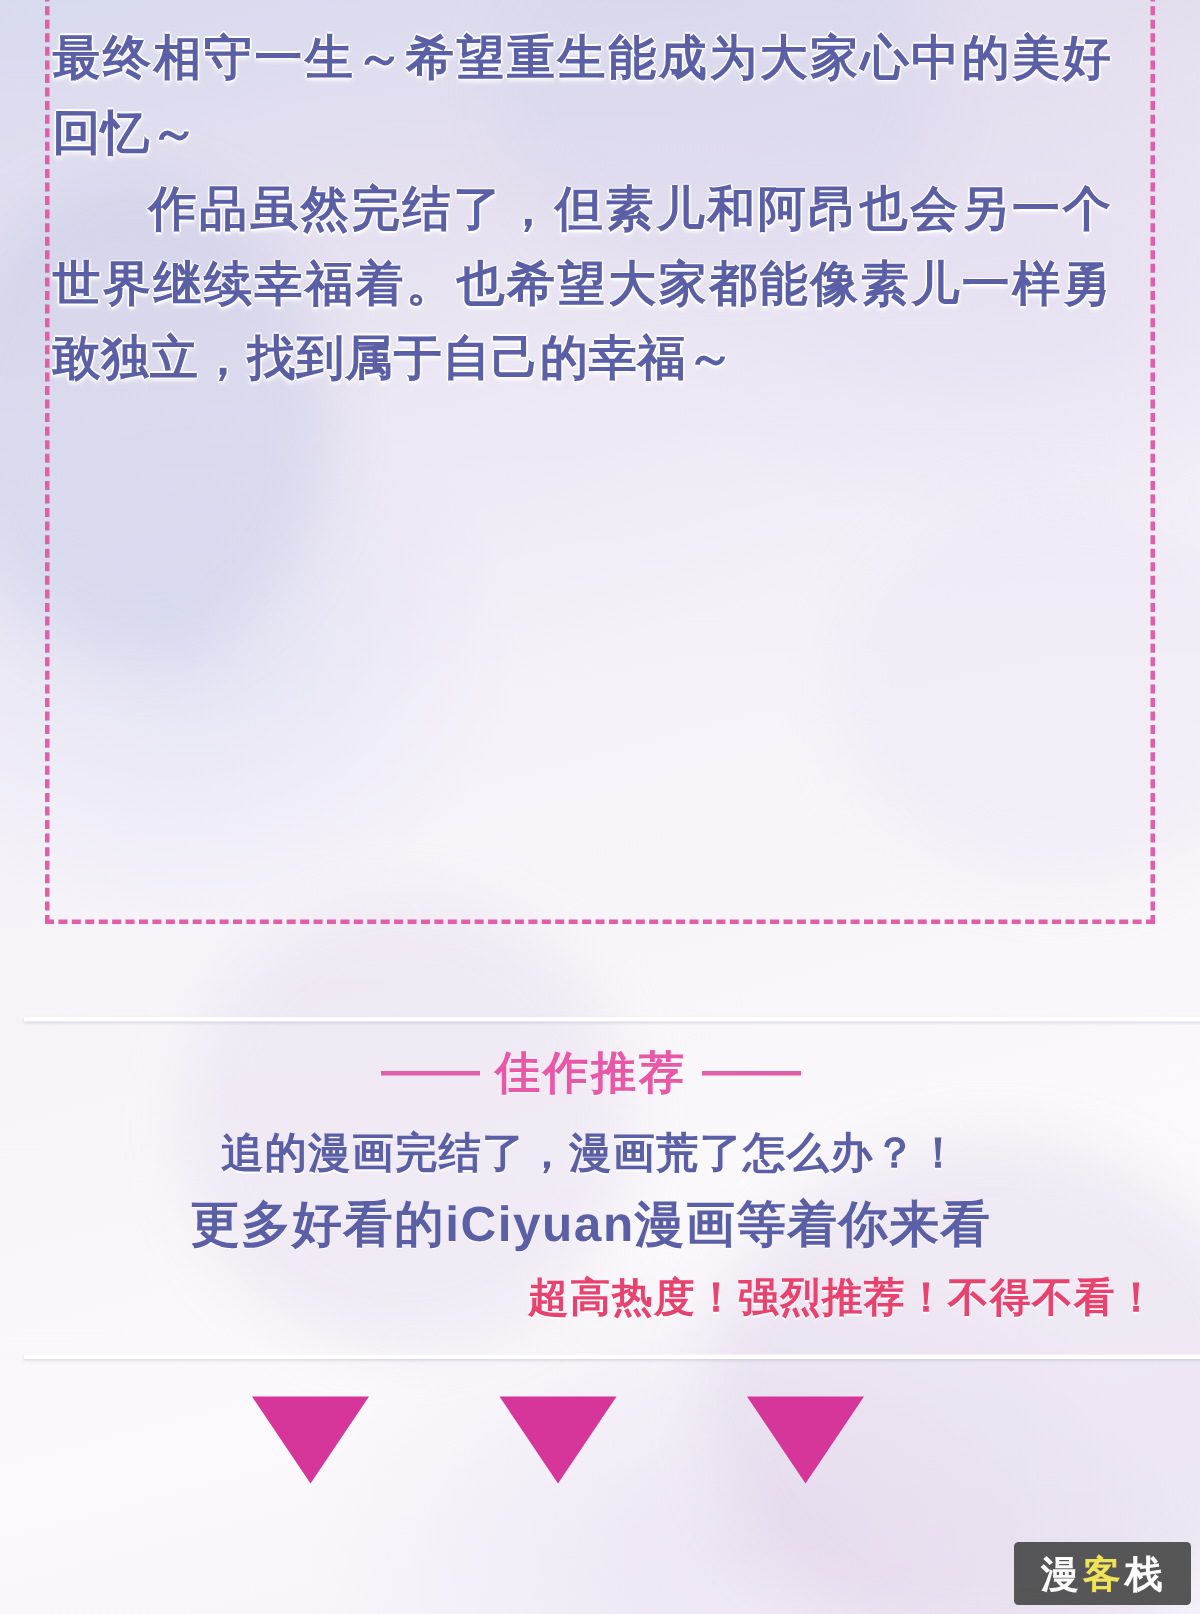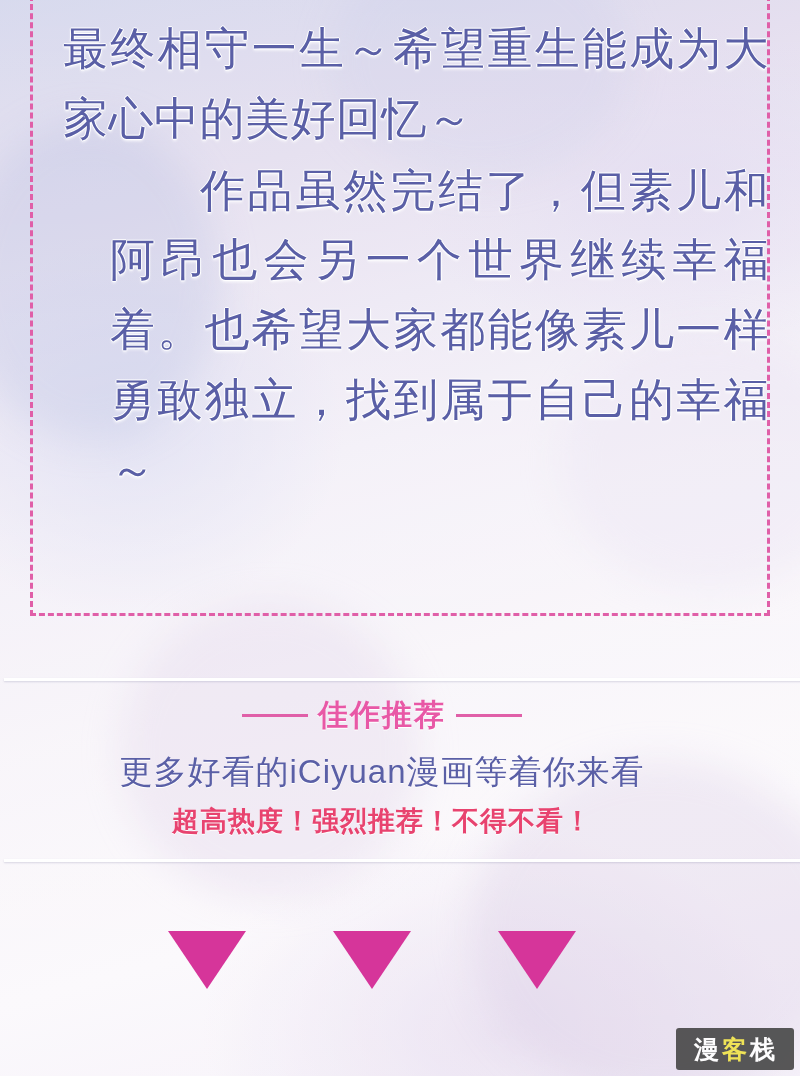--- a/index.html
+++ b/index.html
@@ -49,48 +49,47 @@
     left: 30px;
     top: -14px;
     width: 740px;
     height: 630px;
     border: 3px dashed #e05fa8;
     box-sizing: border-box;
   }
 
   .letter {
     position: absolute;
-    left: 63px;
+    left: 35px;
     top: 14px;
     width: 706px;
-    font-size: 45px;
+    font-size: 32px;
     line-height: 1.55;
-    font-weight: normal;
+    font-weight: bold;
     color: #5a5fa6;
     letter-spacing: 0.5px;
     text-shadow:
       0 1px 0 #ffffff,
       1px 0 0 #ffffff,
       -1px 0 0 #ffffff,
       0 -1px 0 #ffffff,
       0 2px 3px rgba(255,255,255,0.9);
   }
   .letter p {
     margin: 0 0 2px 0;
     text-align: justify;
   }
   .letter p.indent {
     text-indent: 2em;
-    margin-left: 47px;
   }
 
   
   .rec-section {
     position: absolute;
-    left: 4px;
+    left: 16px;
     top: 678px;
     width: 756px;
   }
   .rule {
     width: 800px;
     height: 3px;
     background: #ffffff;
     box-shadow: 0 1px 2px rgba(120,120,160,0.25);
   }
   .rec-inner {
@@ -119,33 +118,34 @@
   .rec-line1 {
     font-size: 28px;
     font-weight: bold;
     color: #5a5fa6;
     letter-spacing: 1px;
     margin-bottom: 6px;
     text-shadow: 0 1px 0 #fff;
   }
   .rec-line2 {
     font-size: 33px;
-    font-weight: normal;
+    font-weight: bold;
     color: #5a5fa6;
     letter-spacing: 1px;
     margin-bottom: 8px;
     text-shadow: 0 1px 0 #fff;
   }
   .rec-line3 {
     font-size: 27px;
     font-weight: bold;
     color: #e8436f;
     letter-spacing: 1px;
     margin-bottom: 4px;
     text-shadow: 0 1px 0 #fff;
+    text-align: right;
   }
   .rule-bottom {
     margin-top: 6px;
   }
 
   
   .arrows {
     position: absolute;
     top: 925px;
     left: 0;
@@ -209,20 +209,21 @@
   </div>
 
   <div class="rec-section">
     <div class="rule"></div>
     <div class="rec-inner">
       <div class="rec-title-row">
         <span class="dash"></span>
         <span class="rec-title">佳作推荐</span>
         <span class="dash"></span>
       </div>
+      <div class="rec-line1">追的漫画完结了，漫画荒了怎么办？！</div>
       <div class="rec-line2">更多好看的iCiyuan漫画等着你来看</div>
       <div class="rec-line3">超高热度！强烈推荐！不得不看！</div>
     </div>
     <div class="rule rule-bottom"></div>
   </div>
 
   <div class="arrows">
     <div class="tri a"></div>
     <div class="tri b"></div>
     <div class="tri c"></div>

